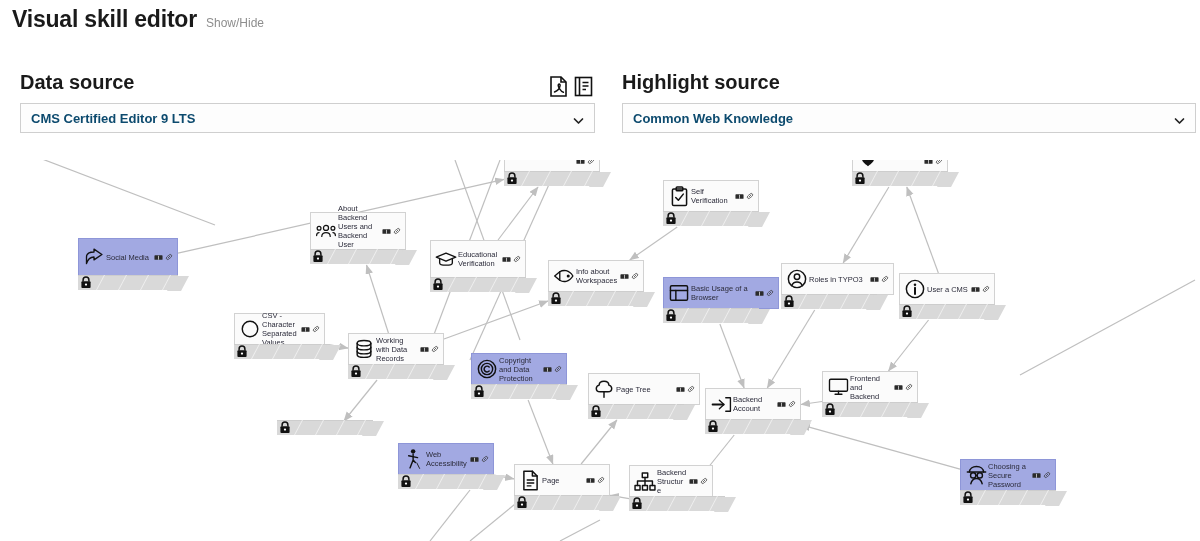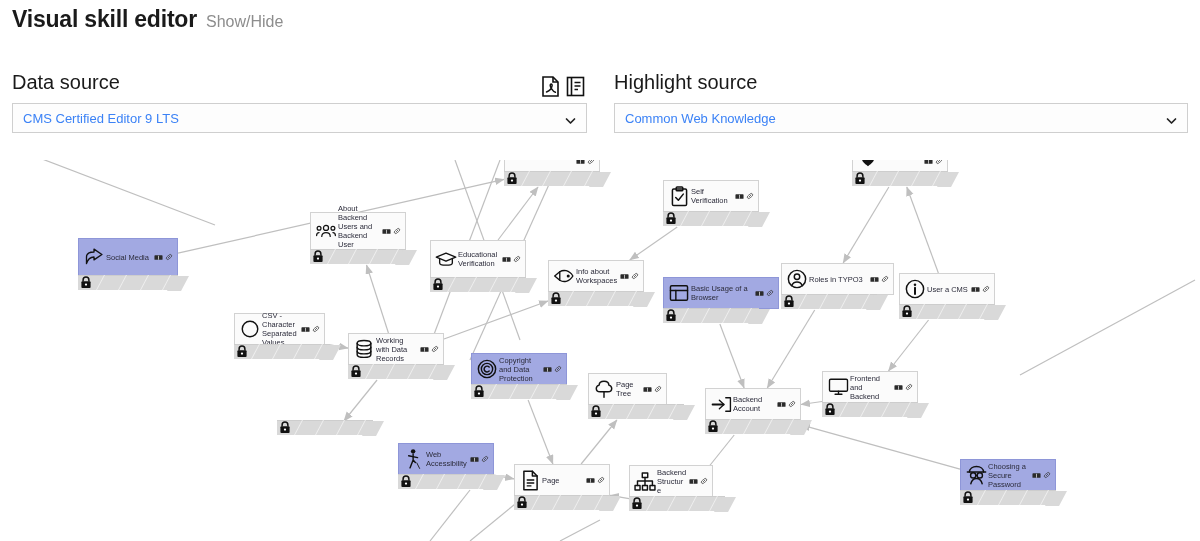--- a/index.html
+++ b/index.html
@@ -18,31 +18,32 @@
     align-items: baseline;
     gap: 9px;
   }
   #page-title {
     font-size: 23px;
     font-weight: 700;
     color: #1a1a1a;
     letter-spacing: -0.2px;
   }
   #showhide-toggle {
-    font-size: 16px;
+    font-size: 12px;
     color: #8d8d8d;
     cursor: pointer;
   }
 
   
   #controls {
     position: absolute;
-    top: 70px; left: 0;
+    top: 70px; left: 8px;
     width: 1000px;
     height: 78px;
+    font-weight: bold;
   }
   .ctrl-col { position: absolute; top: 0; }
   #data-source-col  { left: 12px;  width: 575px; }
   #highlight-col    { left: 614px; width: 574px; }
 
   .ctrl-label {
     font-size: 20px;
     color: #1a1a1a;
     line-height: 24px;
     display: block;
@@ -57,21 +58,21 @@
     width: 100%;
     height: 30px;
     border: 1px solid #cfcfcf;
     background: #fdfdfd;
     display: flex;
     align-items: center;
     cursor: pointer;
   }
   .select-value {
     font-size: 13px;
-    color: #3b82f6;
+    color: #0c4a6e;
     padding-left: 10px;
     white-space: nowrap;
     overflow: hidden;
   }
   .select-caret {
     position: absolute;
     right: 10px; top: 50%;
     transform: translateY(-50%);
     width: 11px; height: 11px;
   }
@@ -676,21 +677,21 @@
             <i style="left:63px"></i>
             <i style="left:84px"></i>
           </div>
           <span class="lock-badge"><svg width="12" height="13" viewBox="0 0 12 13">
               <path d="M3.1 5.4 V3.9 a2.9 2.9 0 0 1 5.8 0 V5.4" stroke="#111" stroke-width="1.5" fill="none"></path>
               <rect x="1.4" y="5.3" width="9.2" height="6.6" rx="1" fill="#111"></rect>
               <circle cx="6" cy="8.6" r="1.15" fill="#fff"></circle>
             </svg></span>
         </div>
       </div>
-      <div class="node" style="left: 588px; top: 213px; width: 79px;">
+      <div class="node" style="left: 588px; top: 213px; width: 112px;">
         <div class="node-body" style="height:32px">
           <span class="node-icon">
             <svg width="20" height="20" viewBox="0 0 22 22">
               <path d="M11 2.5 c-3.4 0-5.3 2-5.3 4.2 -2 .5-3.2 2-3.2 3.8 0 2.1 1.8 3.6 4.2 3.6 h8.6 c2.4 0 4.2-1.5 4.2-3.6 0-1.8-1.2-3.3-3.2-3.8 C16.3 4.5 14.4 2.5 11 2.5 Z" stroke="#111" fill="none" stroke-width="1.6" stroke-linecap="round" stroke-linejoin="round"></path>
               <path d="M11 14.1 V20" stroke="#111" fill="none" stroke-width="1.6" stroke-linecap="round" stroke-linejoin="round"></path>
             </svg>
           </span>
           <span class="node-label">Page Tree</span>
           <span class="node-actions">
             <span>

